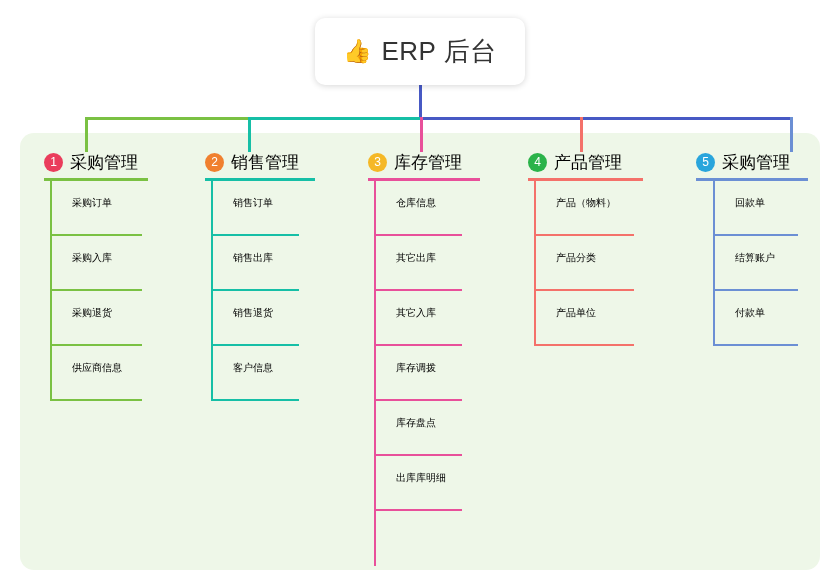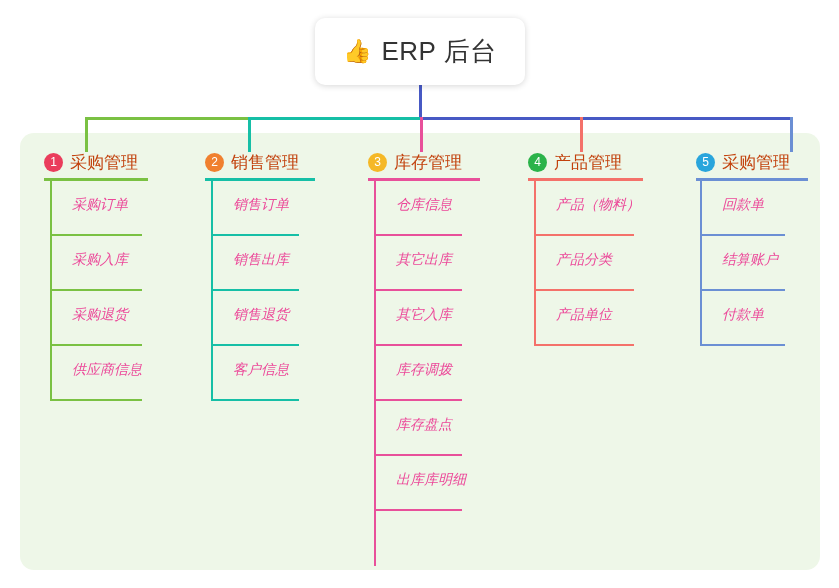--- a/index.html
+++ b/index.html
@@ -39,30 +39,30 @@
   .col{position:absolute;z-index:3;}
   .col-head{
     display:flex;align-items:center;gap:7px;
     height:24px;white-space:nowrap;
   }
   .badge{
     width:19px;height:19px;border-radius:50%;
     color:#ffffff;font-size:12px;line-height:19px;
     text-align:center;flex:0 0 auto;font-weight:normal;
   }
-  .col-title{font-size:17px;color:#c2410c;}
+  .col-title{font-size:17px;color:#000000;}
   .head-rule{height:3px;margin-top:4px;}
 
   
   .col-body{position:relative;}
   .spine{position:absolute;left:0;top:0;width:2px;}
   .item{position:relative;height:55px;}
   .item-label{
     position:absolute;left:22px;top:15px;
-    font-size:14px;color:#ec4899;white-space:nowrap;font-style:italic;
+    font-size:10px;color:#000000;white-space:nowrap;
   }
   .item-rule{position:absolute;left:0;bottom:0;height:2px;}
 </style>
 </head>
 <body>
 
 <div id="canvas">
 
   <div class="panel"></div>
 
@@ -193,21 +193,21 @@
             <div class="item-rule" style="width: 100px; background: rgb(244, 113, 106);"></div>
           </div>
         </div>
       </div>
       <div class="col" style="left: 696px; top: 150px;">
         <div class="col-head">
           <span class="badge" style="background: rgb(41, 165, 220);">5</span>
           <span class="col-title">采购管理</span>
         </div>
         <div class="head-rule" style="width: 112px; background: rgb(107, 143, 212);"></div>
-        <div class="col-body" style="height: 165px; margin-left: 4px;">
+        <div class="col-body" style="height: 165px; margin-left: 17px;">
           <div class="spine" style="height: 165px; background: rgb(107, 143, 212);"></div>
           <div class="item">
             <span class="item-label">回款单</span>
             <div class="item-rule" style="width: 85px; background: rgb(107, 143, 212);"></div>
           </div>
           <div class="item">
             <span class="item-label">结算账户</span>
             <div class="item-rule" style="width: 85px; background: rgb(107, 143, 212);"></div>
           </div>
           <div class="item">

